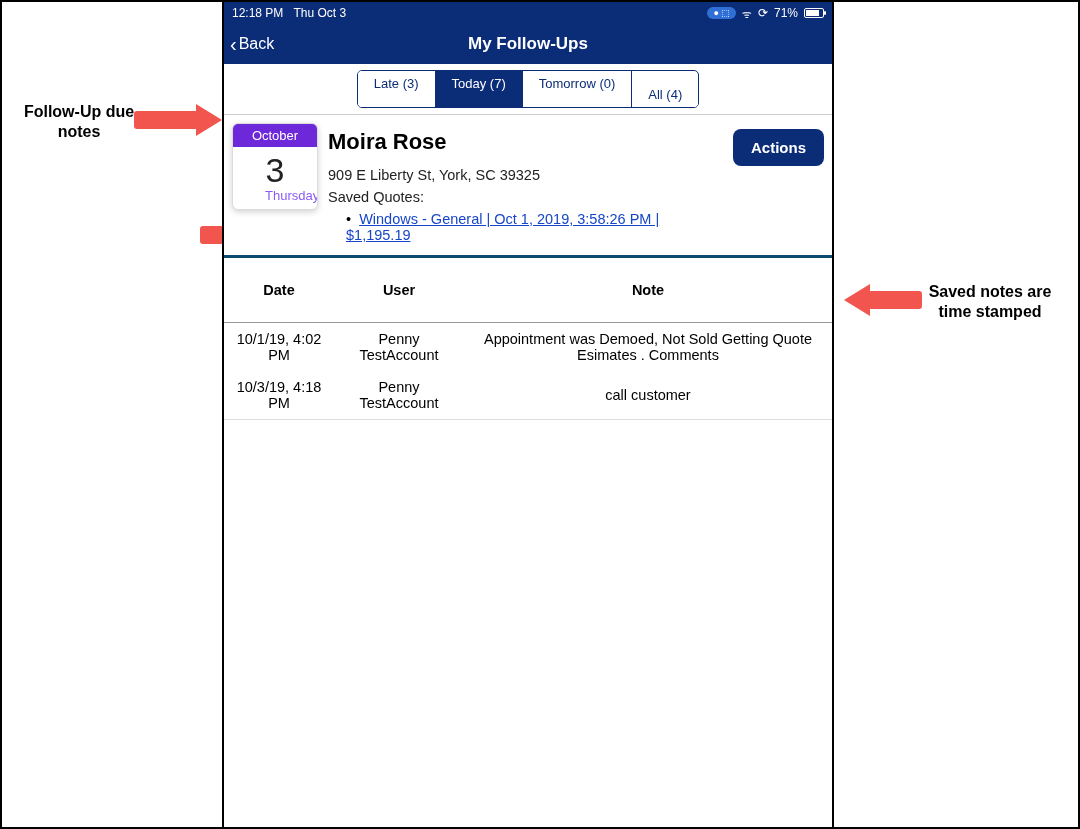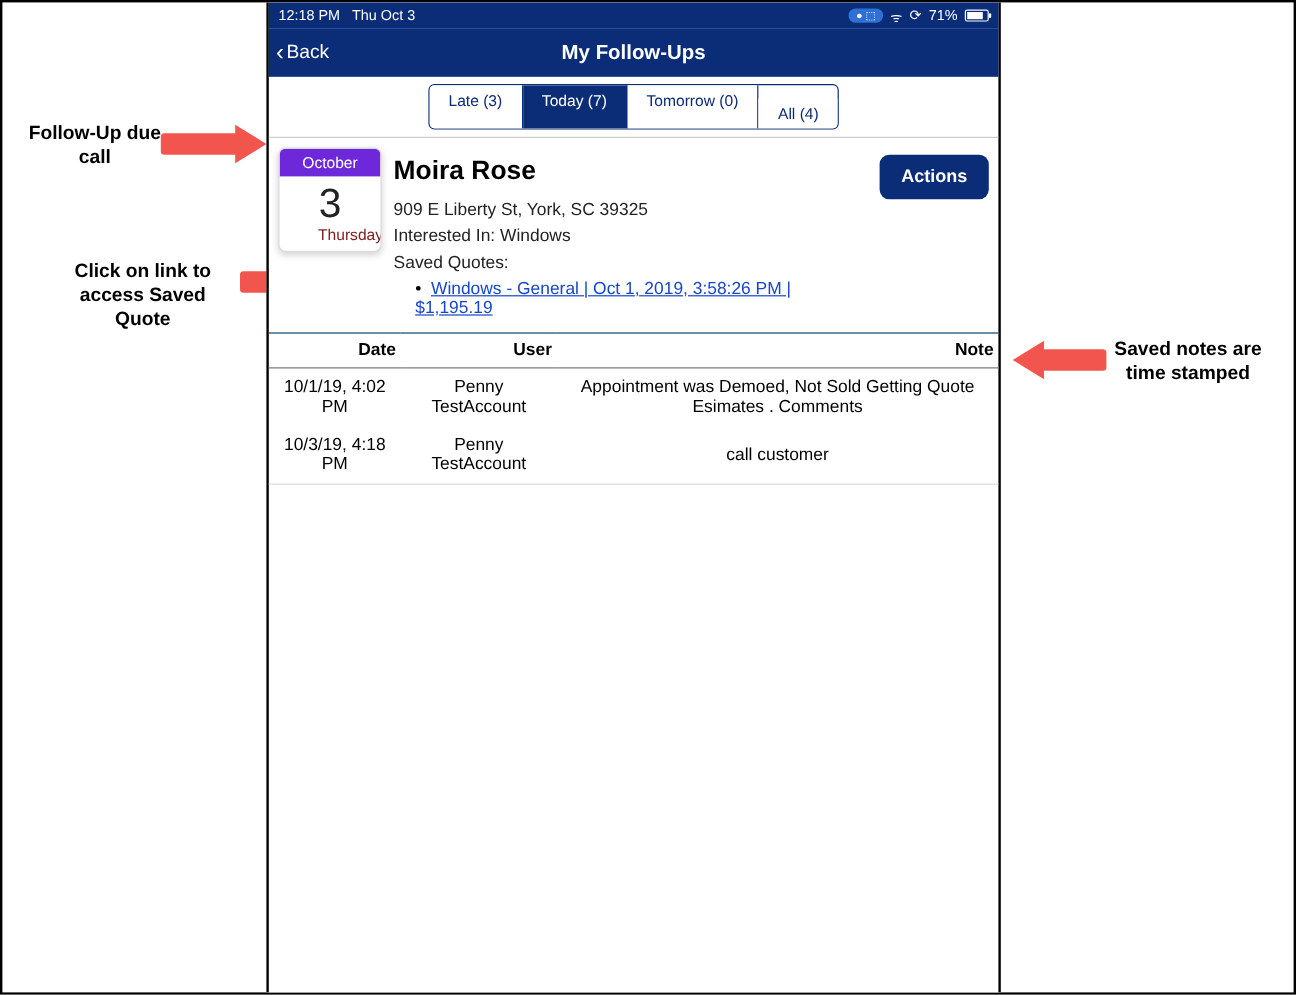--- a/index.html
+++ b/index.html
@@ -107,21 +107,21 @@
     text-align:center;
     background:#fff;
   }
   .date-tile .month {
     background:#6d28d9; color:#fff; font-size:13px; padding:4px 0;
   }
   .date-tile .daynum {
     font-size:34px; line-height:1; padding:6px 0 0 0; color:#222;
   }
   .date-tile .dayname {
-    color:#7f1d1d; font-size:13px; padding:1px 0 6px 0; font-weight:500;margin-left:32px;
+    color:#8b5cf6; font-size:13px; padding:1px 0 6px 0; font-weight:500;margin-left:32px;
   }
   .lead-info { flex:1; }
   .lead-name { font-size:22px; font-weight:700; margin:6px 0 12px 0; }
   .lead-addr, .lead-int, .lead-quotes-label {
     font-size:14.5px; color:#222; margin:6px 0;
   }
   .quote-bullet {
     margin:4px 0 8px 18px;
     font-size:14.5px;
   }
@@ -141,24 +141,24 @@
     cursor:pointer;
     margin-top:6px;
   }
   .notes-table {
     width:100%;
     border-collapse:collapse;
     margin-top:4px;
     font-size:14.5px;
   }
   .notes-table th {
-    text-align:right;
+    text-align:center;
     font-weight:700;
-    padding:6px 4px;
-    border-top:1px solid #0c4a6e;
+    padding:24px 4px;
+    border-top:3px solid #0c4a6e;
     border-bottom:1px solid #999;
   }
   .notes-table td {
     text-align:center;
     padding:8px 6px;
     vertical-align:middle;
   }
   .notes-table tbody tr + tr td { }
   .notes-scroll { border-bottom:1px solid #ddd; }
   .col-date{width:110px;}
@@ -204,27 +204,26 @@
     border-bottom:16px solid transparent;
     border-right:26px solid #f2554d;
     top:-16px;
   }
 </style>
 </head>
 <body>
 
 <div class="outer-frame">
 
-  <div class="annotation" style="left:14px; top:100px; width:126px;">Follow-Up due call</div>
+  <div class="annotation" style="left:14px; top:100px; width:126px;">Follow-Up due notes</div>
   <div class="arrow right" style="left:132px; top:118px;">
     <div class="shaft" style="left:0; width:64px;"></div>
     <div class="head" style="left:62px; border-left:26px solid #f2554d;"></div>
   </div>
 
-  <div class="annotation" style="left:42px; top:215px; width:150px;">Click on link to access Saved Quote</div>
   <div class="arrow right" style="left:198px; top:233px;">
     <div class="shaft" style="left:0; width:110px;"></div>
     <div class="head" style="left:108px; border-left:26px solid #f2554d;"></div>
   </div>
 
   <div class="annotation" style="left:908px; top:280px; width:160px;">Saved notes are time stamped</div>
   <div class="arrow left" style="left:842px; top:298px;">
     <div class="head" style="left:0;"></div>
     <div class="shaft" style="left:24px; width:54px;"></div>
   </div>
@@ -267,21 +266,20 @@
 
     <div class="card-area">
       <div class="date-tile">
         <div class="month">October</div>
         <div class="daynum">3</div>
         <div class="dayname">Thursday</div>
       </div>
       <div class="lead-info">
         <div class="lead-name">Moira Rose</div>
         <div class="lead-addr">909 E Liberty St, York, SC 39325</div>
-        <div class="lead-int">Interested In: Windows</div>
         <div class="lead-quotes-label">Saved Quotes:</div>
         <div class="quote-bullet">
           •&nbsp;&nbsp;<span class="quote-link">Windows - General | Oct 1, 2019, 3:58:26 PM | $1,195.19</span>
         </div>
       </div>
       <button class="actions-btn">Actions</button>
     </div>
 
     <div class="notes-scroll">
     <table class="notes-table">

